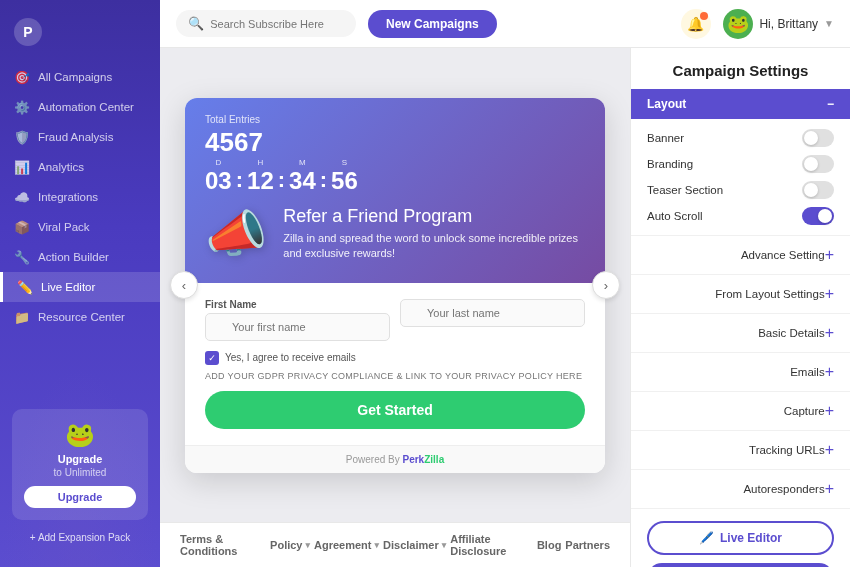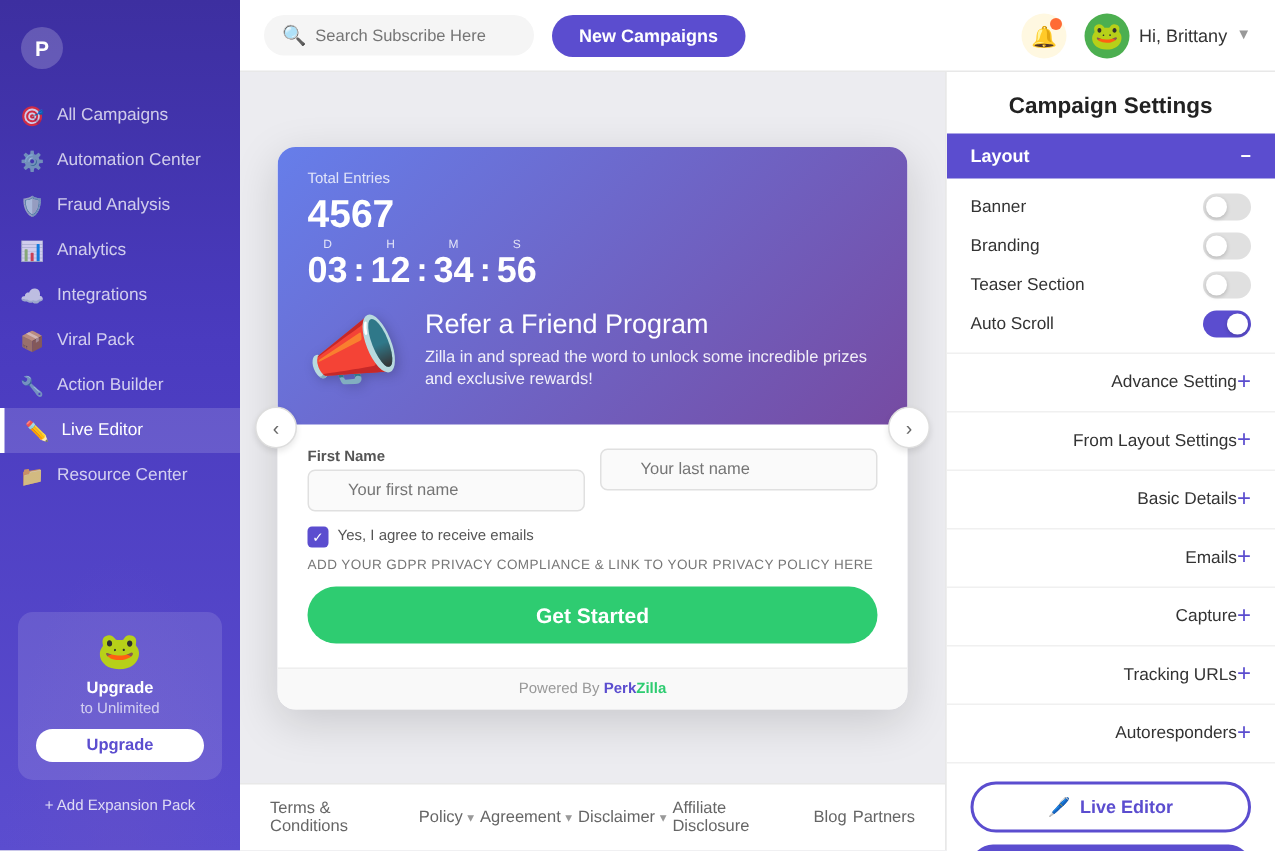--- a/index.html
+++ b/index.html
@@ -341,20 +341,21 @@
     
     .footer-links {
       background: #fff;
       border-top: 1px solid #e8e8e8;
       display: flex;
       align-items: center;
       justify-content: center;
       gap: 4px;
       padding: 10px 20px;
       flex-shrink: 0;
+      font-weight: bold;
     }
     .footer-link { font-size: 11px; color: #666; cursor: pointer; display: flex; align-items: center; gap: 3px; }
     .footer-link .chevron { font-size: 9px; }
 
     
     .right-panel {
       width: 220px;
       min-width: 220px;
       background: #fff;
       border-left: 1px solid #e8e8e8;

